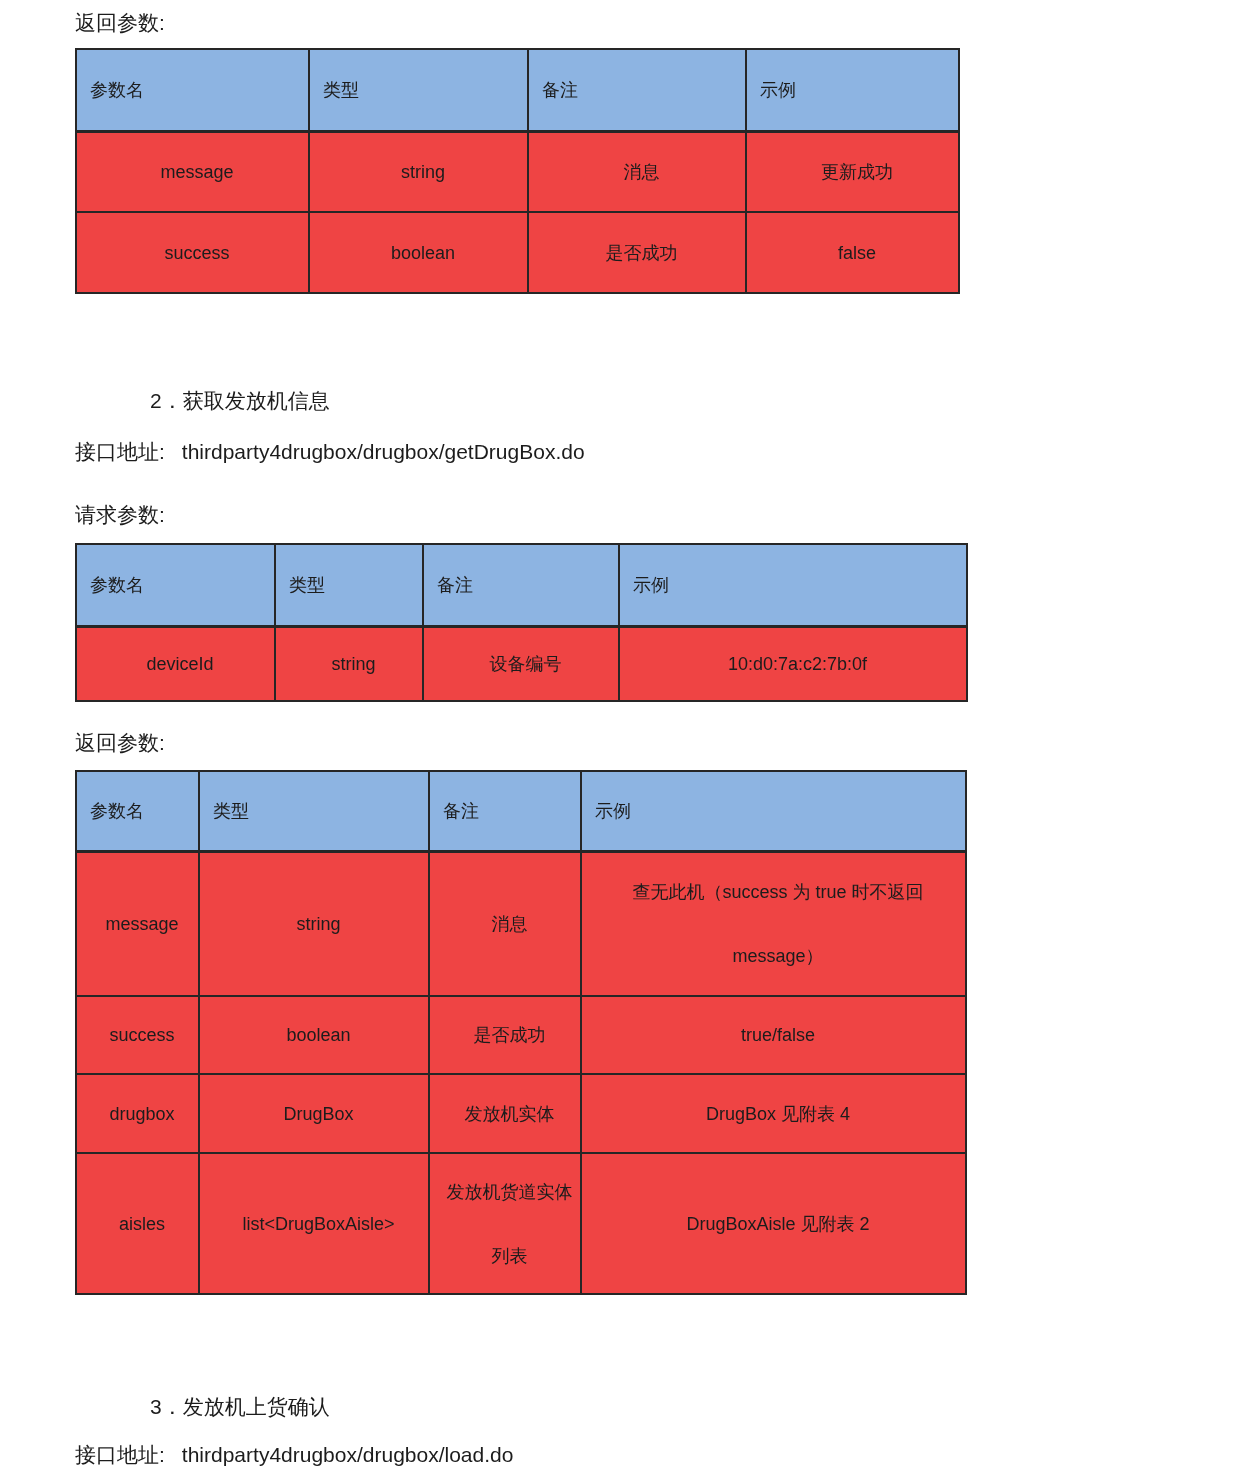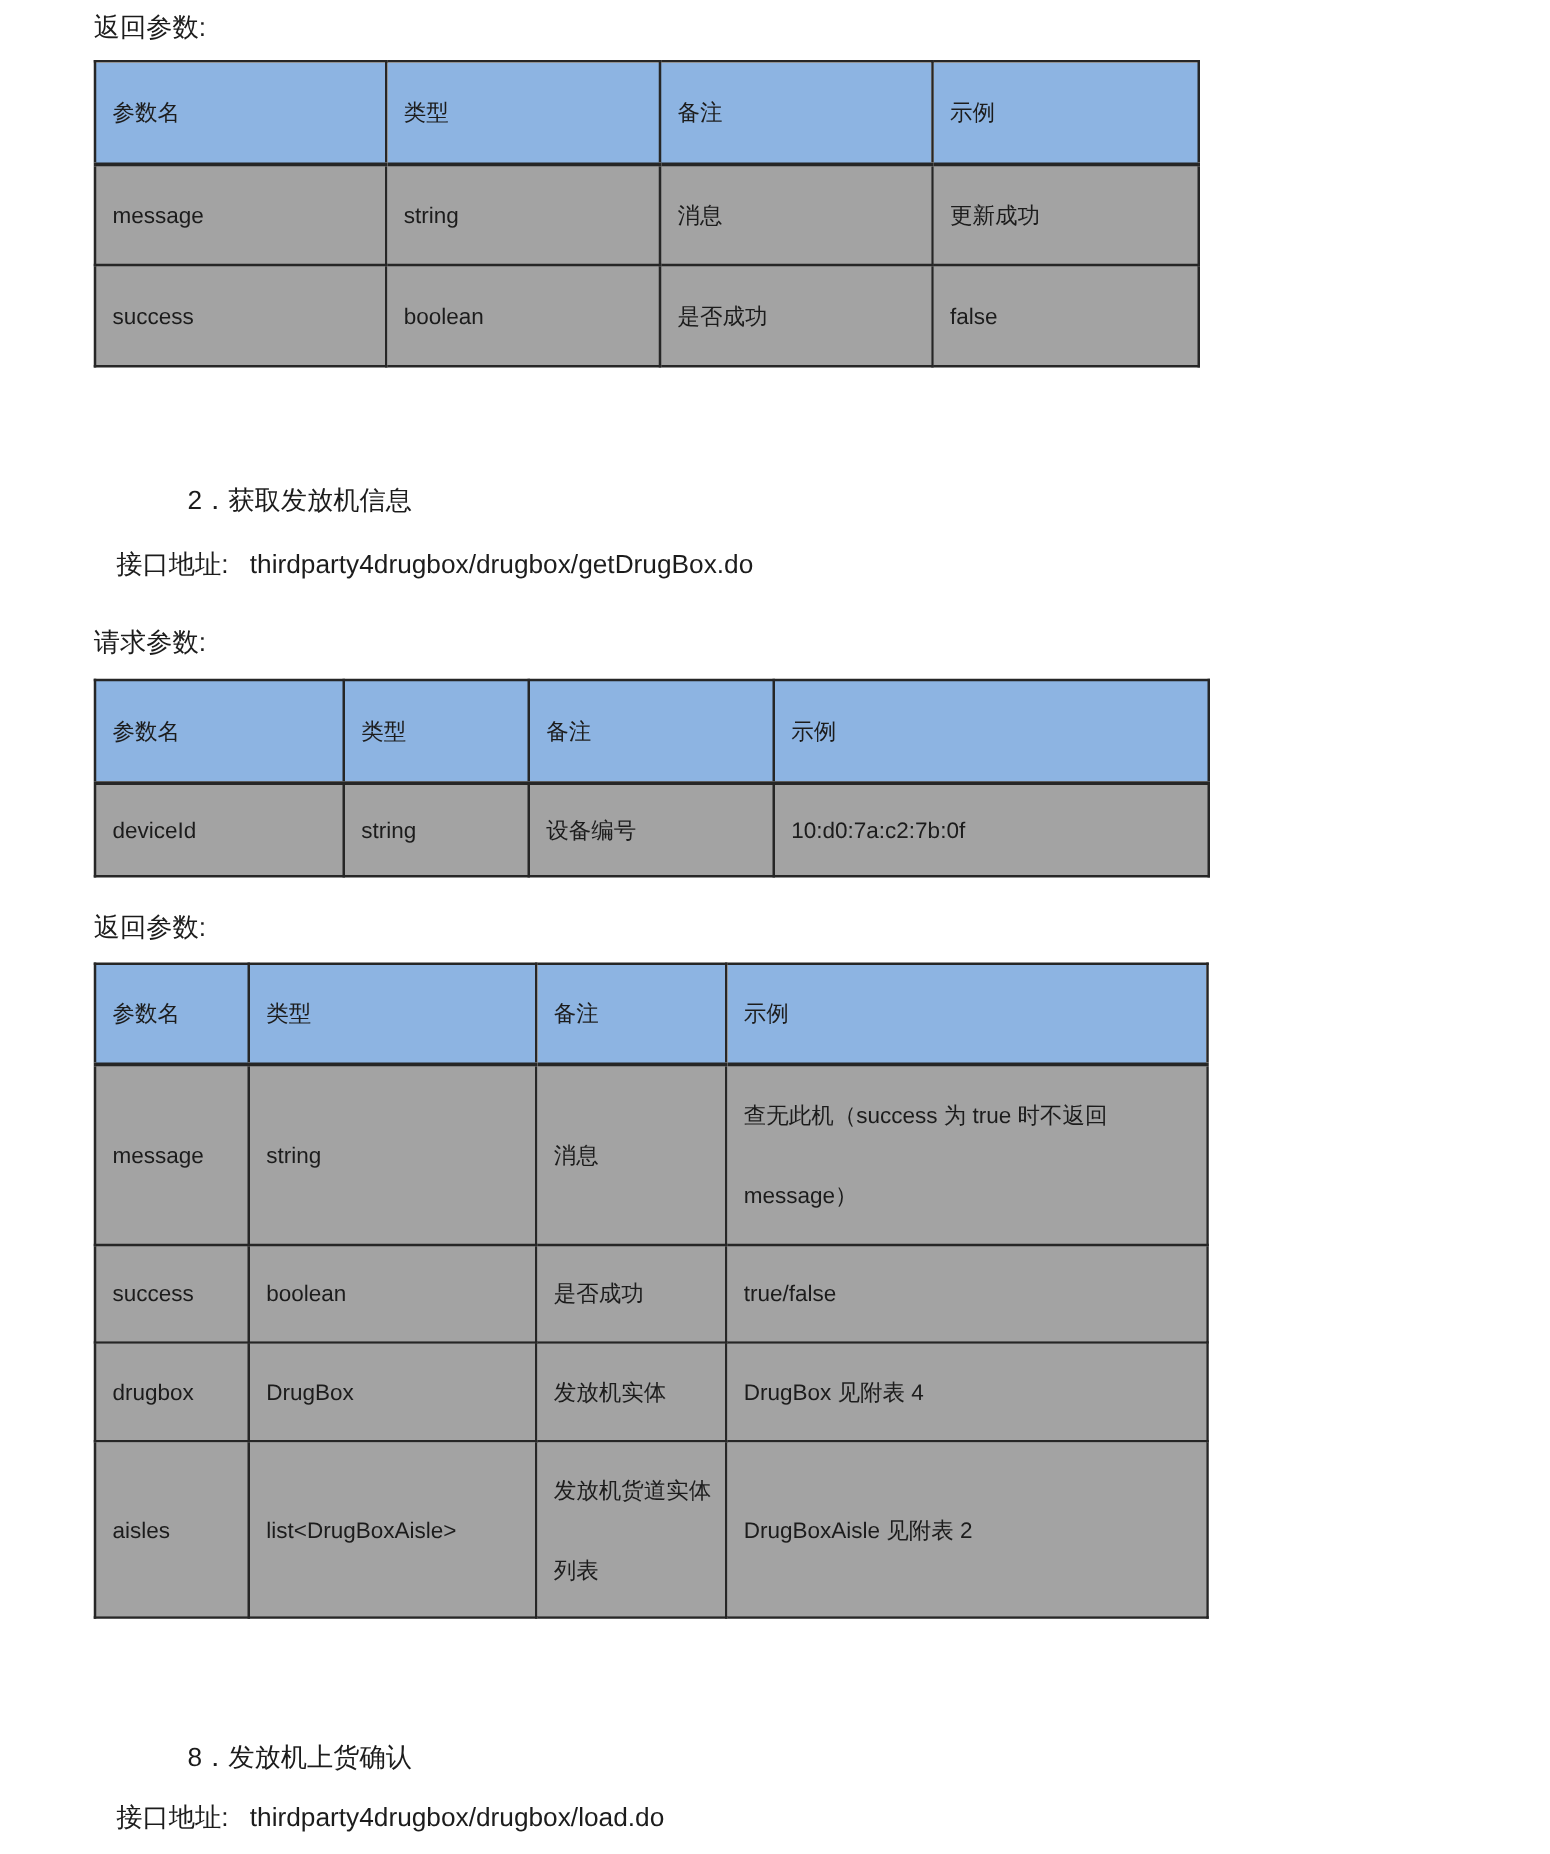--- a/index.html
+++ b/index.html
@@ -20,41 +20,41 @@
     font-size: 21px; line-height: 30px;
     white-space: nowrap;
   }
   .heading {
     position: absolute; left: 150px;
     font-size: 21px; line-height: 30px;
     white-space: nowrap;
     margin-top: 46px;
   }
   .api {
-    position: absolute; left: 93px;
+    position: absolute; left: 75px;
     font-size: 21px; line-height: 30px;
     white-space: nowrap;
   }
   .api .path { margin-left: 17px; }
   table.ptable {
     position: absolute; left: 75px;
     border-collapse: collapse;
     table-layout: fixed;
   }
   .ptable th, .ptable td {
     border: 2px solid #262626;
     font-size: 18px;
     font-weight: normal;
     text-align: left;
     vertical-align: middle;
     padding: 0 4px 0 13px;
     line-height: 64px;
     overflow: hidden;
   }
-  .ptable td { background: #a3a3a3; }
+  .ptable td { background: #ef4444; text-align: center; }
   .ptable th {
     background: #8db4e2;
     border-bottom: 3px solid #262626;
   }
   .ptable .wrapcell { line-height: 64px; white-space: normal; margin-top: 36px; }
 </style>
 </head>
 <body>
 
 <div class="doc">
@@ -157,19 +157,19 @@
     </tr>
     <tr style="height:141px">
       <td>aisles</td>
       <td>list&lt;DrugBoxAisle&gt;</td>
       <td class="wrapcell">发放机货道实体列表</td>
       <td>DrugBoxAisle 见附表 2</td>
     </tr>
   </tbody>
     </table>
 
-  <div class="heading" style="top:1346px">8．发放机上货确认</div>
+  <div class="heading" style="top:1346px">3．发放机上货确认</div>
 
   <div class="api" style="top:1440px">
     <span>接口地址:</span><span class="path">thirdparty4drugbox/drugbox/load.do</span>
   </div>
 
 </div>
 
 </body></html>

